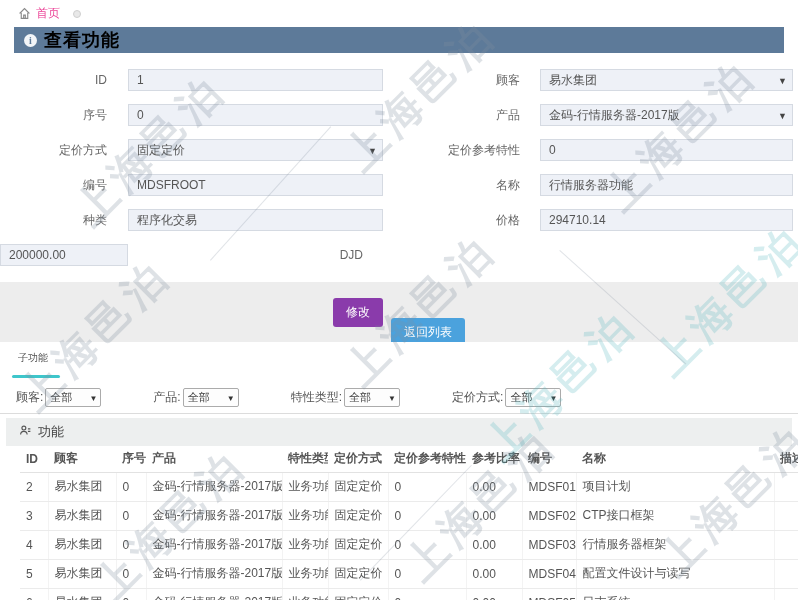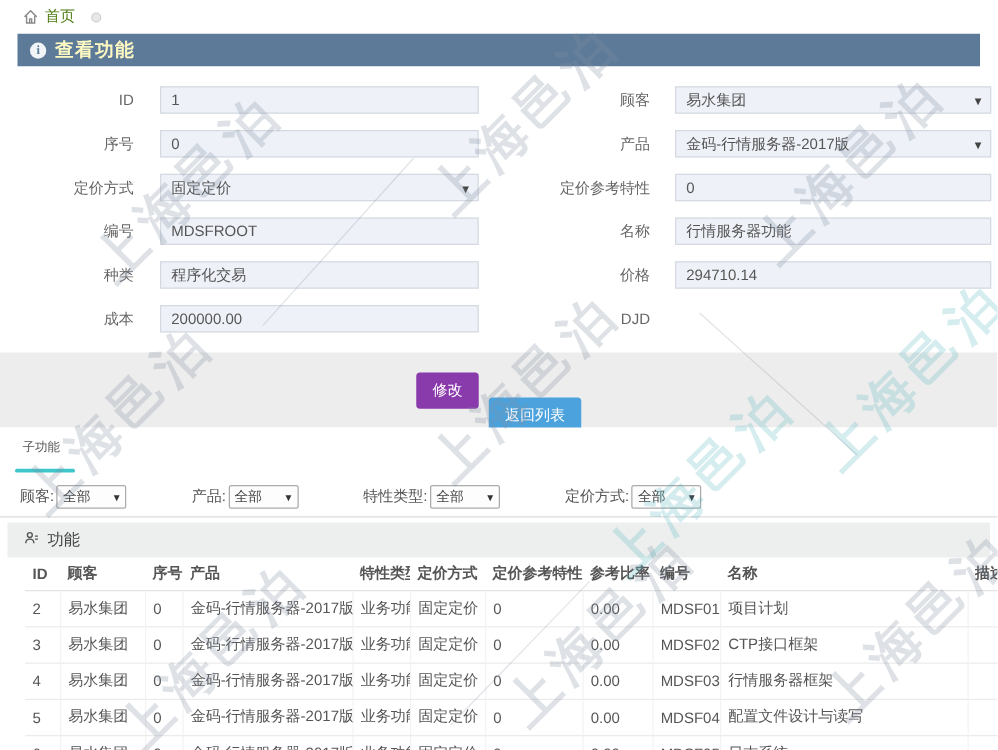--- a/index.html
+++ b/index.html
@@ -1,29 +1,29 @@
 <!DOCTYPE html>
 <html><head>
 <meta charset="utf-8">
 <style>
   html,body{margin:0;padding:0;width:798px;height:600px;overflow:hidden;background:#fff;
     font-family:"Liberation Sans","DejaVu Sans",sans-serif;font-size:12px;color:#555;}
   *{box-sizing:border-box;}
 
   
-  .breadcrumb{height:27px;display:flex;align-items:center;padding-left:18px;color:#4d7c0f;gap:5px;}
+  .breadcrumb{height:27px;display:flex;align-items:center;padding-left:18px;color:#ec4899;gap:5px;}
   .breadcrumb svg{display:block;}
   .crumb-badge{width:8px;height:8px;border-radius:50%;background:#e8e8e8;border:1px solid #cfcfcf;margin-left:8px;}
 
   
   .page-header{margin:0 14px;height:26px;background:#5d7a99;display:flex;align-items:center;
     padding-left:10px;gap:7px;}
   .page-header .info-ic{width:13px;height:13px;border-radius:50%;background:#f2f5f8;color:#5d7a99;
     font-size:10px;font-weight:bold;display:flex;align-items:center;justify-content:center;font-family:"Liberation Serif",serif;}
-  .page-header .title{color:#fef9c3;font-size:15px;font-weight:bold;letter-spacing:1px;}
+  .page-header .title{color:#000000;font-size:18px;font-weight:bold;letter-spacing:1px;}
 
   
   .form{padding:16px 0 16px 0;display:grid;grid-template-columns:128px 255px 157px 253px;
     row-gap:13px;align-items:center;}
   .f-label{text-align:right;padding-right:21px;color:#666;}
   .f-label.r{padding-right:20px;}
   .f-input{height:22px;width:100%;background:#eef1f7;border:1px solid #d5dae2;color:#555;
     font-size:12px;padding:0 8px;font-family:inherit;}
   .f-sel{position:relative;height:22px;background:#eef1f7;border:1px solid #d5dae2;display:flex;
     align-items:center;padding:0 18px 0 8px;color:#555;cursor:pointer;}
@@ -115,21 +115,20 @@
   <div class="f-label">编号</div>
   <input class="f-input" readonly="" value="MDSFROOT" style="">
   <div class="f-label r">名称</div>
   <input class="f-input" readonly="" value="行情服务器功能" style="">
 
   <div class="f-label">种类</div>
   <input class="f-input" readonly="" value="程序化交易" style="">
   <div class="f-label r">价格</div>
   <input class="f-input" readonly="" value="294710.14" style="">
 
-  <div class="f-label">成本</div>
   <input class="f-input" readonly="" value="200000.00" style="">
   <div class="f-label r">DJD</div>
 </div>
 
 <div class="actions">
   <button class="btn purple">修改</button>
   <button class="btn blue">返回列表</button>
 </div>
 
 <div class="tab-bar">

